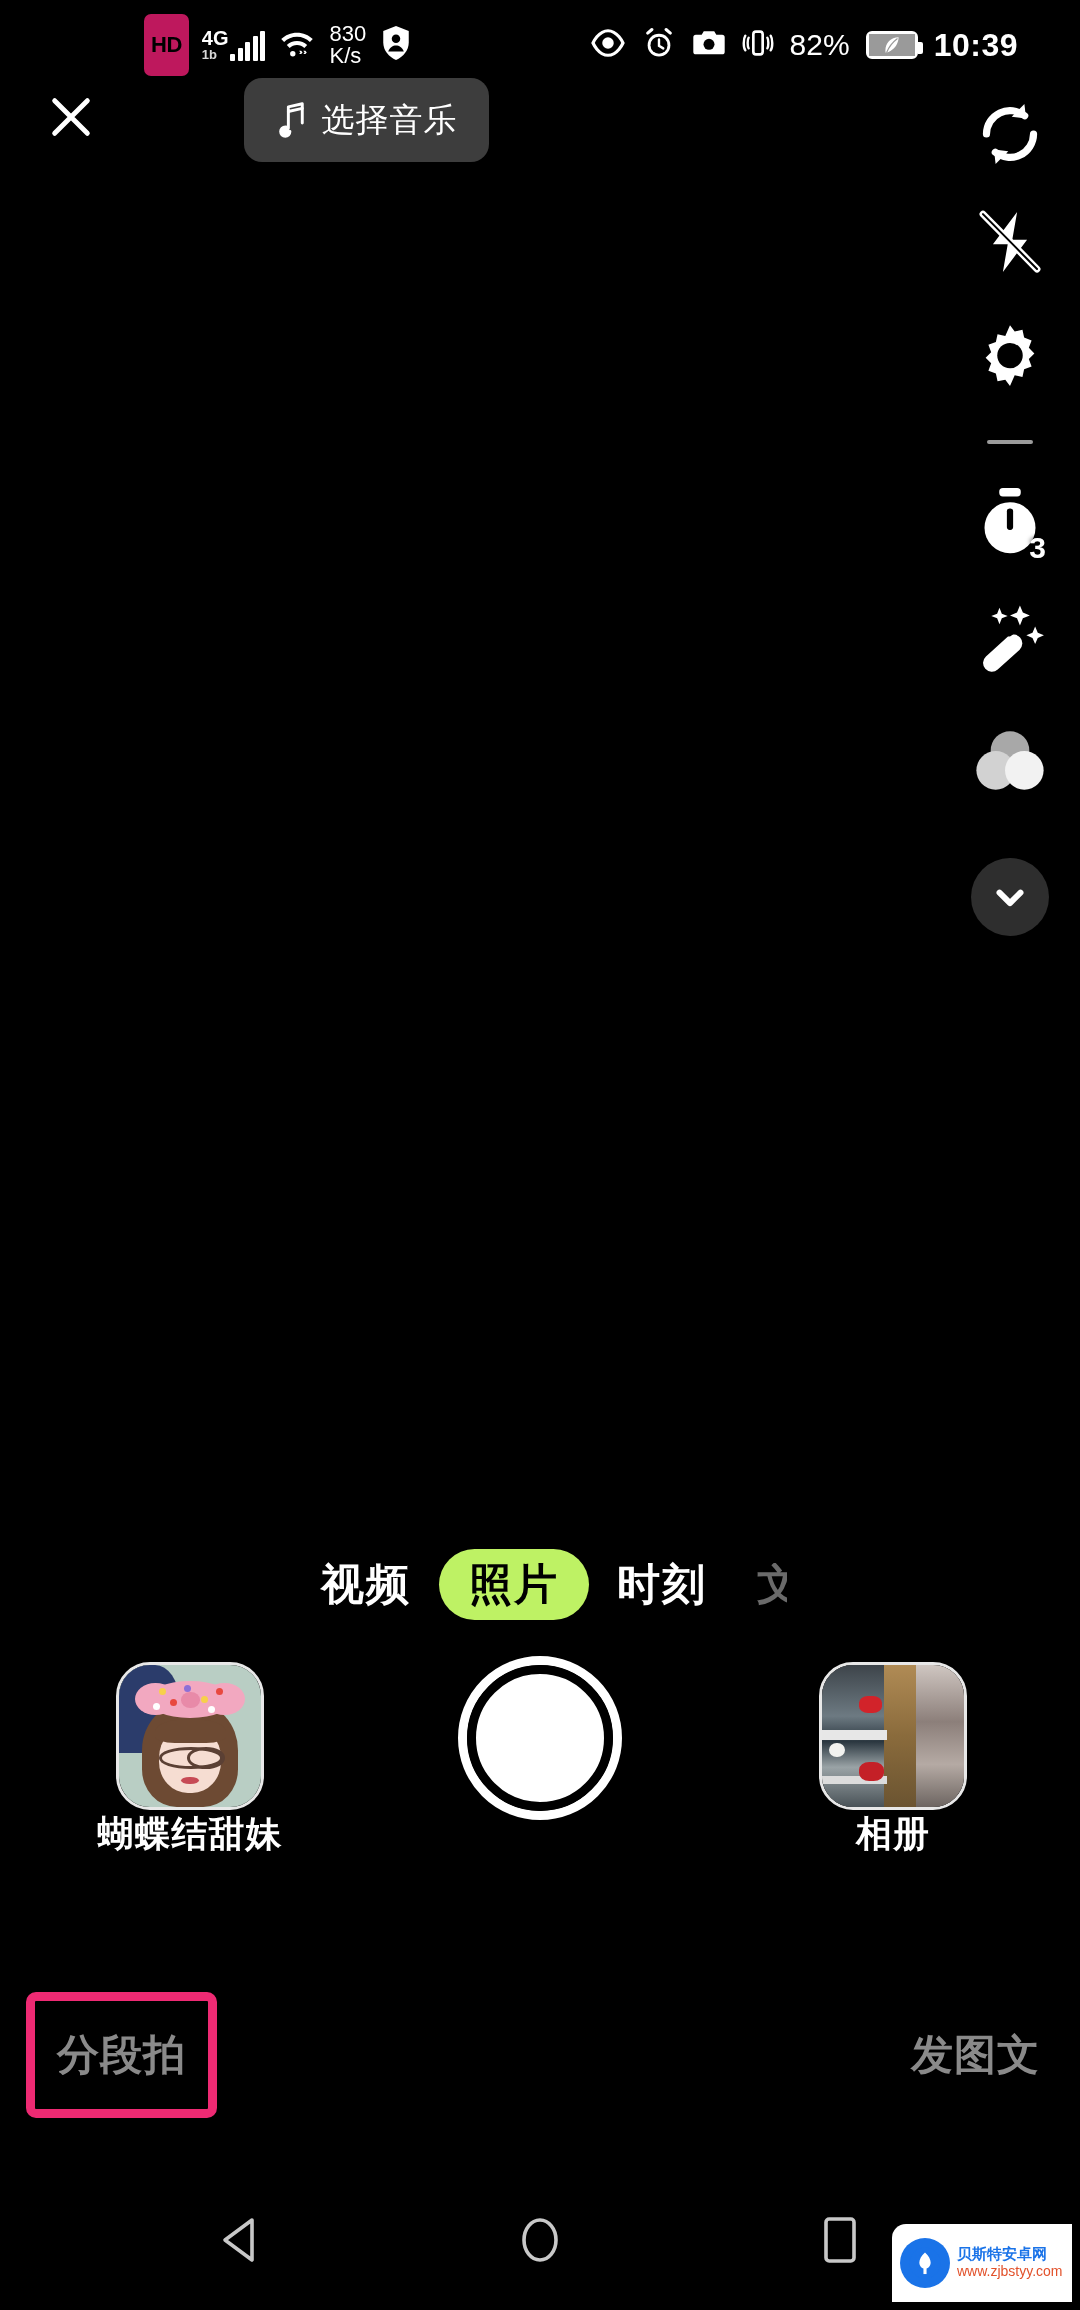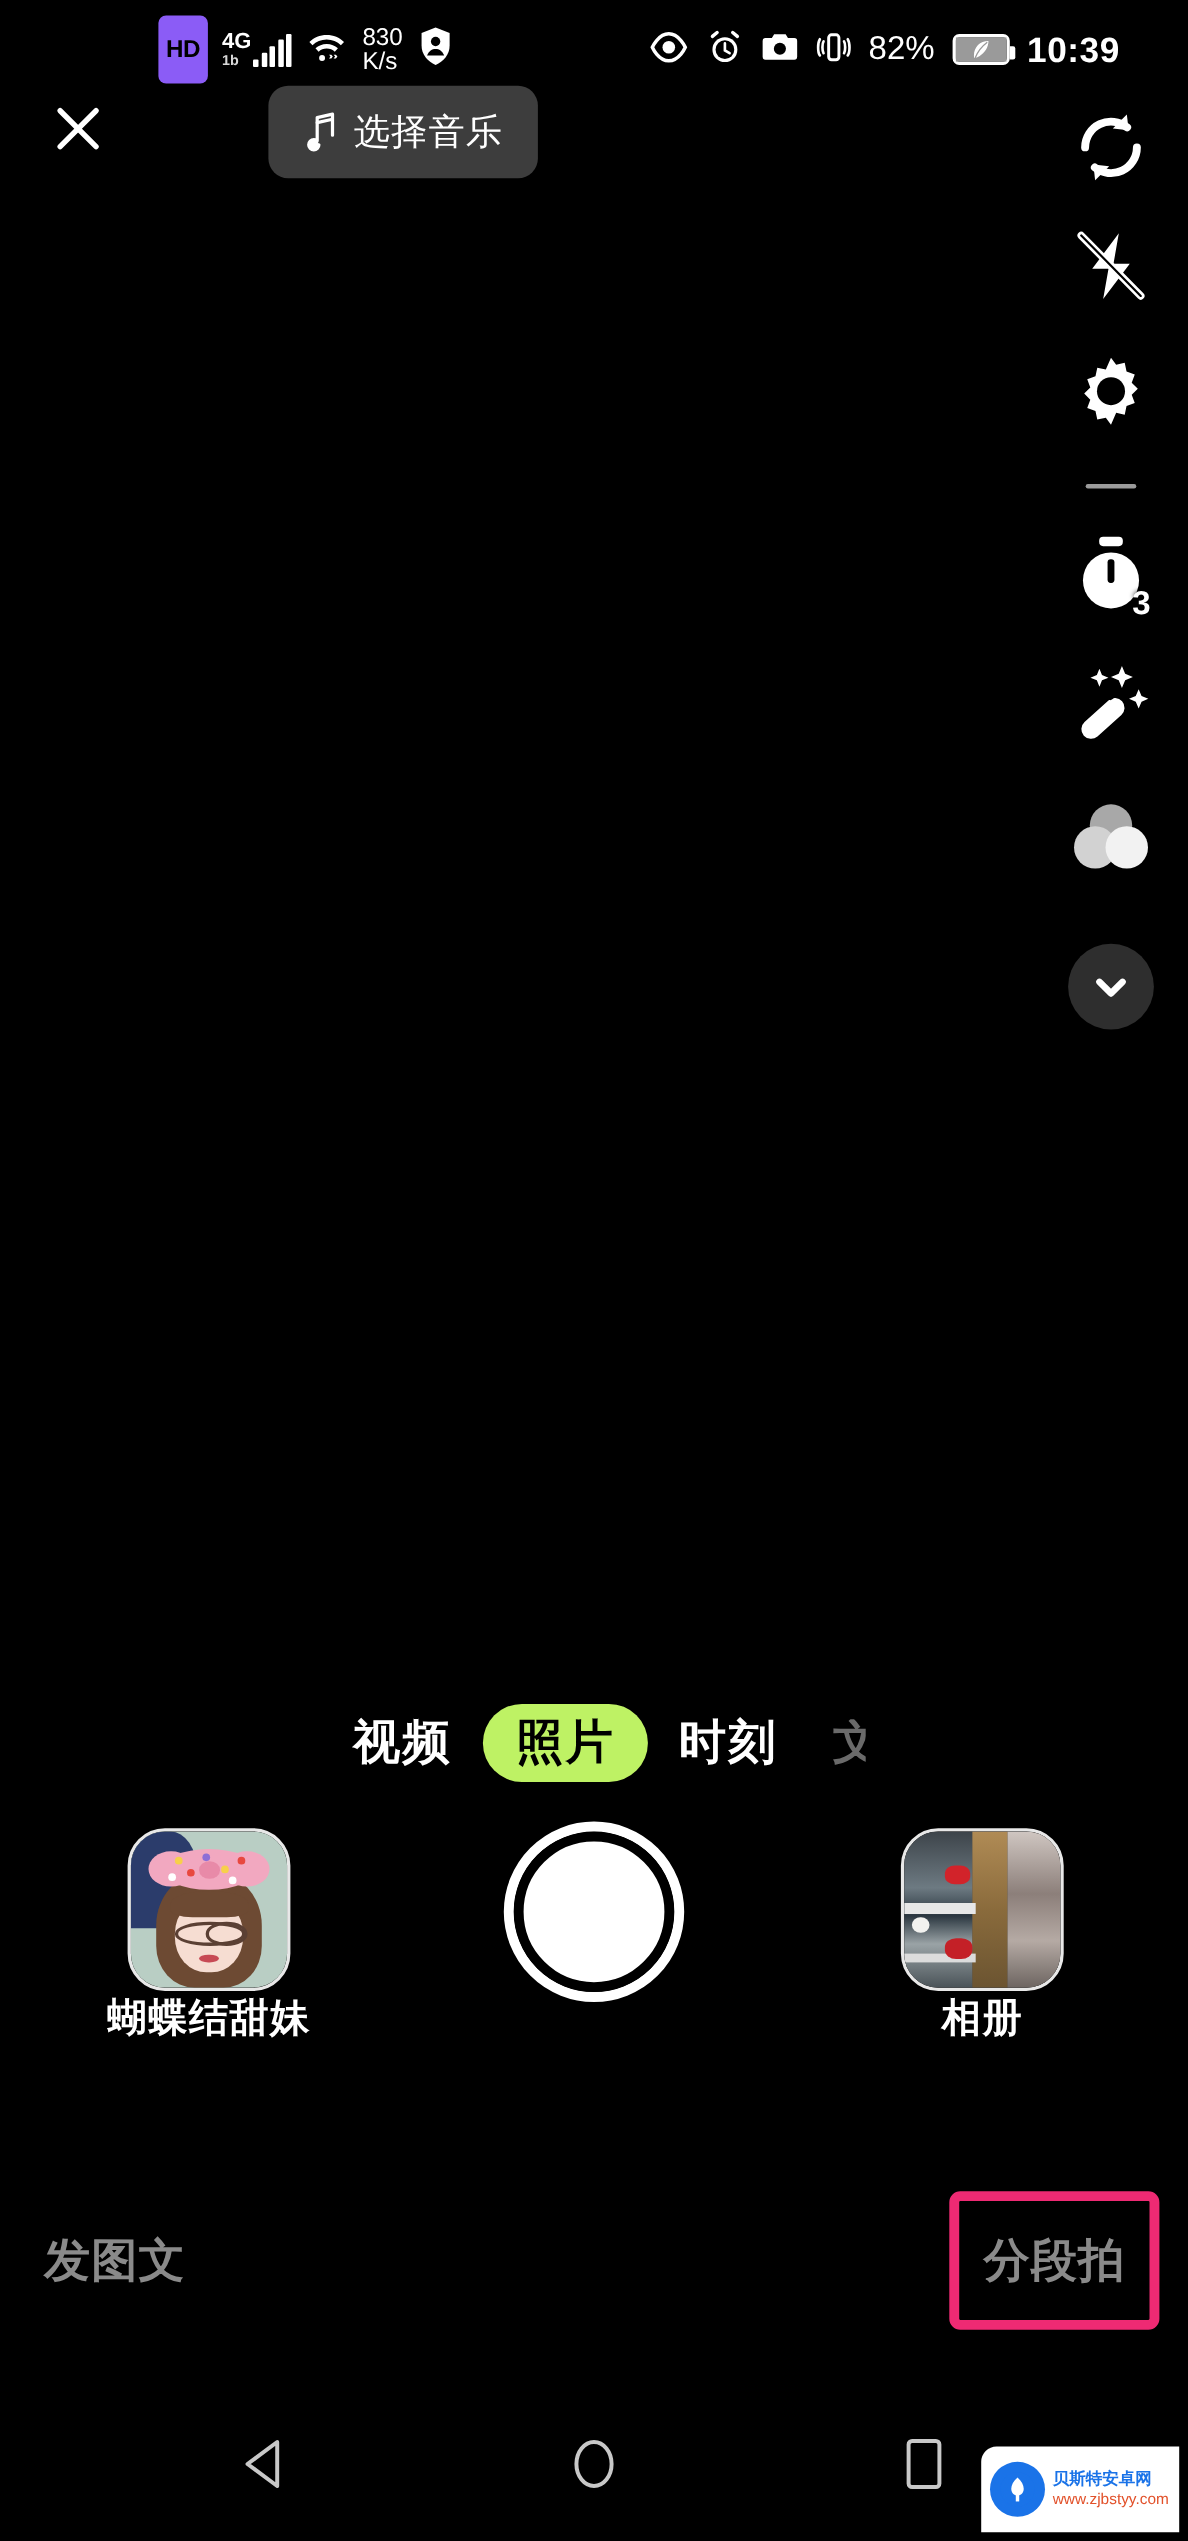--- a/index.html
+++ b/index.html
@@ -14,21 +14,21 @@
   
   .statusbar{
     position:absolute; top:0; left:0; width:1080px; height:90px;
     display:flex; align-items:center; justify-content:space-between;
     padding:0 34px; color:#fff;
   }
   .sb-left, .sb-right { display:flex; align-items:center; }
   .sb-left { gap:13px; margin-left:110px; }
   .sb-right { gap:16px; margin-right:28px; }
   .hd-badge{
-    background:#8b5cf6; color:#000; font-size:22px; font-weight:bold;
+    background:#be185d; color:#000; font-size:22px; font-weight:bold;
     border-radius:7px; padding:18px 7px; line-height:1.15; letter-spacing:-0.5px;
   }
   .net-stack{ display:flex; flex-direction:column; align-items:flex-start;
     font-size:19px; line-height:0.95; font-weight:600; }
   .net-4g{ display:flex; align-items:flex-end; gap:2px; }
   .g-label{ font-size:20px; font-weight:700; line-height:1; }
   .g-sub{ font-size:13px; opacity:.85; line-height:1; }
   .bars{ display:flex; align-items:flex-end; gap:2.5px; height:30px; }
   .bars i{ display:block; width:5px; background:#fff; border-radius:1px; }
   .bars i:nth-child(1){height:7px;}
@@ -416,22 +416,22 @@
           <div class="alb-red1"></div>
           <div class="alb-red2"></div>
           <div class="alb-lamp"></div>
         </div>
       </div>
       <div class="thumb-label">相册</div>
     </div>
   </div>
 
   <div class="tabs">
+    <span class="tab highlight">分段拍</span>
     <span class="tab">发图文</span>
-    <span class="tab highlight">分段拍</span>
   </div>
 
   <div class="navbar">
     <div class="nav-btn">
       <svg width="44" height="48" viewBox="0 0 22 24">
         <path d="M17 2L3.5 12 17 22z" fill="none" stroke="#c8c8c8" stroke-width="1.8" stroke-linejoin="round"></path>
       </svg>
     </div>
     <div class="nav-btn">
       <svg width="44" height="52" viewBox="0 0 22 26">

